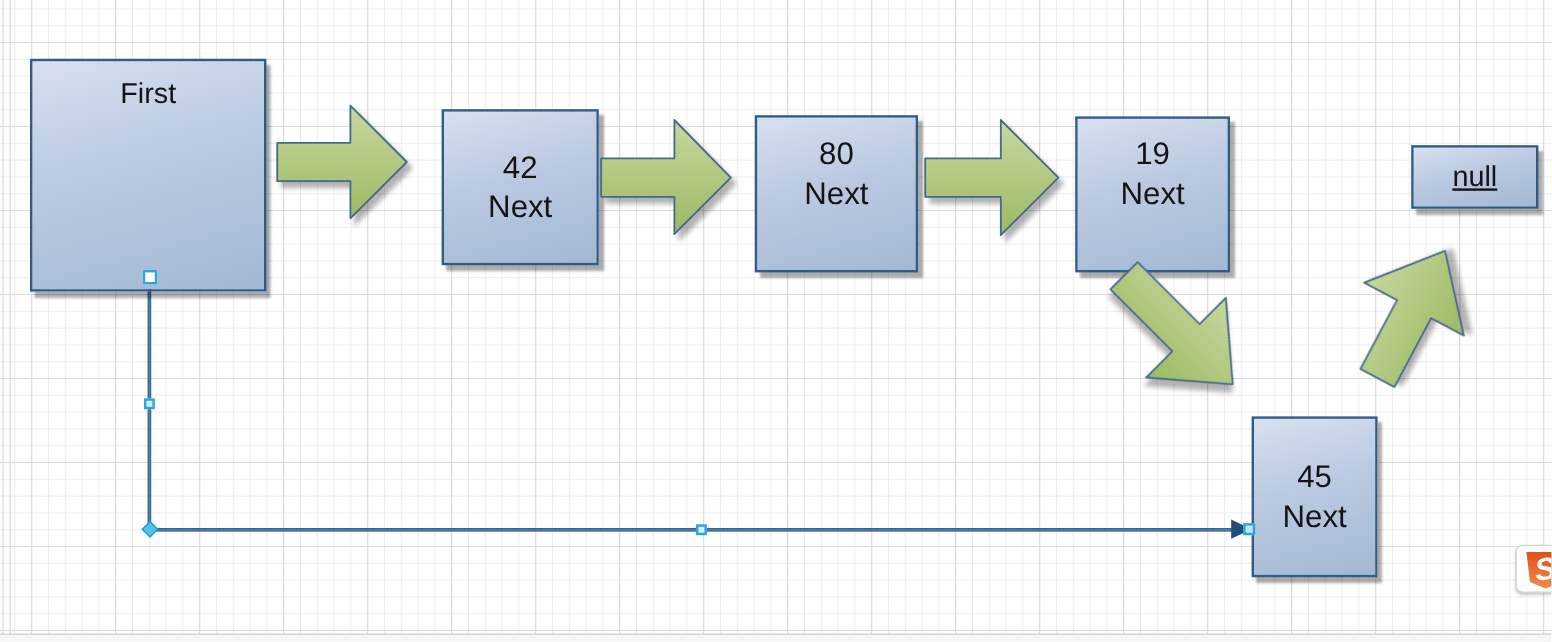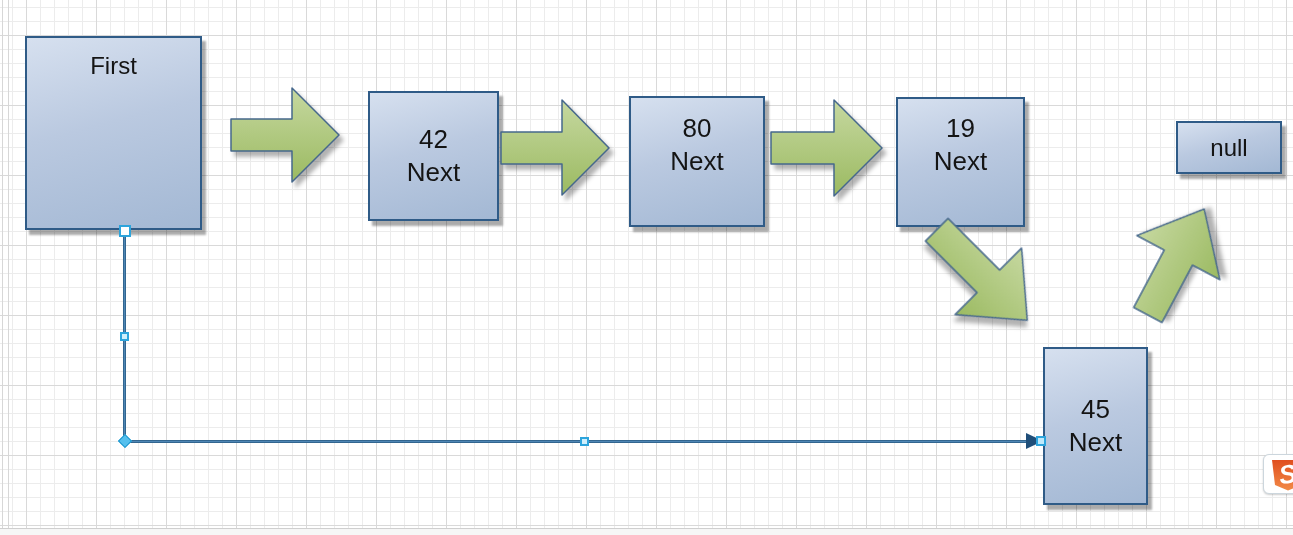--- a/index.html
+++ b/index.html
@@ -86,21 +86,21 @@
   </svg>
 
   <div class="edge-v" style="left:2px"></div>
   <div class="edge-v" style="left:8px"></div>
   <div class="bottom-strip"></div>
 
   <div class="conn-v"></div>
   <div class="conn-h"></div>
   <div class="conn-arrowhead"></div>
 
-  <div class="node head-node" style="left:25px;top:36px;width:177px;height:194px;">
+  <div class="node head-node" style="left:25px;top:49px;width:197px;height:194px;">
     <span style="top:14px">First</span>
   </div>
 
   <svg class="garrow" style="left:230px;top:87px" width="110" height="96" viewBox="0 0 110 96">
     <polygon points="1,32 62,32 62,1 109,48 62,95 62,64 1,64"></polygon>
   </svg>
 
   <div class="node cell" style="left:368px;top:77px;width:131px;height:130px;">
     <div>42</div>
     <div>Next</div>
@@ -121,30 +121,30 @@
 
   <div class="node cell text-high" style="left:896px;top:83px;width:129px;height:130px;">
     <div>19</div>
     <div>Next</div>
   </div>
 
   <svg class="garrow" style="left:917px;top:227px;transform:rotate(45deg)" width="130" height="96" viewBox="0 0 130 96">
     <polygon points="1,32 74,32 74,1 129,48 74,95 74,64 1,64"></polygon>
   </svg>
 
-  <div class="node cell" style="left:1043px;top:333px;width:105px;height:158px;">
+  <div class="node cell" style="left:1043px;top:333px;width:105px;height:134px;">
     <div>45</div>
     <div>Next</div>
   </div>
 
   <svg class="garrow" style="left:1115px;top:214px;transform:rotate(-62deg)" width="122" height="96" viewBox="0 0 122 96">
     <polygon points="1,32 66,32 66,1 121,48 66,95 66,64 1,64"></polygon>
   </svg>
 
-  <div class="node null-node" style="left:1176px;top:121px;width:106px;height:53px;">
+  <div class="node null-node" style="left:1176px;top:121px;width:106px;height:53px;text-decoration:underline;">
     <div>null</div>
   </div>
 
   <div class="handle h-start"></div>
   <div class="handle h-mid h-mid1"></div>
   <div class="handle h-vertex"></div>
   <div class="handle h-mid h-mid2"></div>
   <div class="handle h-end"></div>
 
   <div class="watermark">

